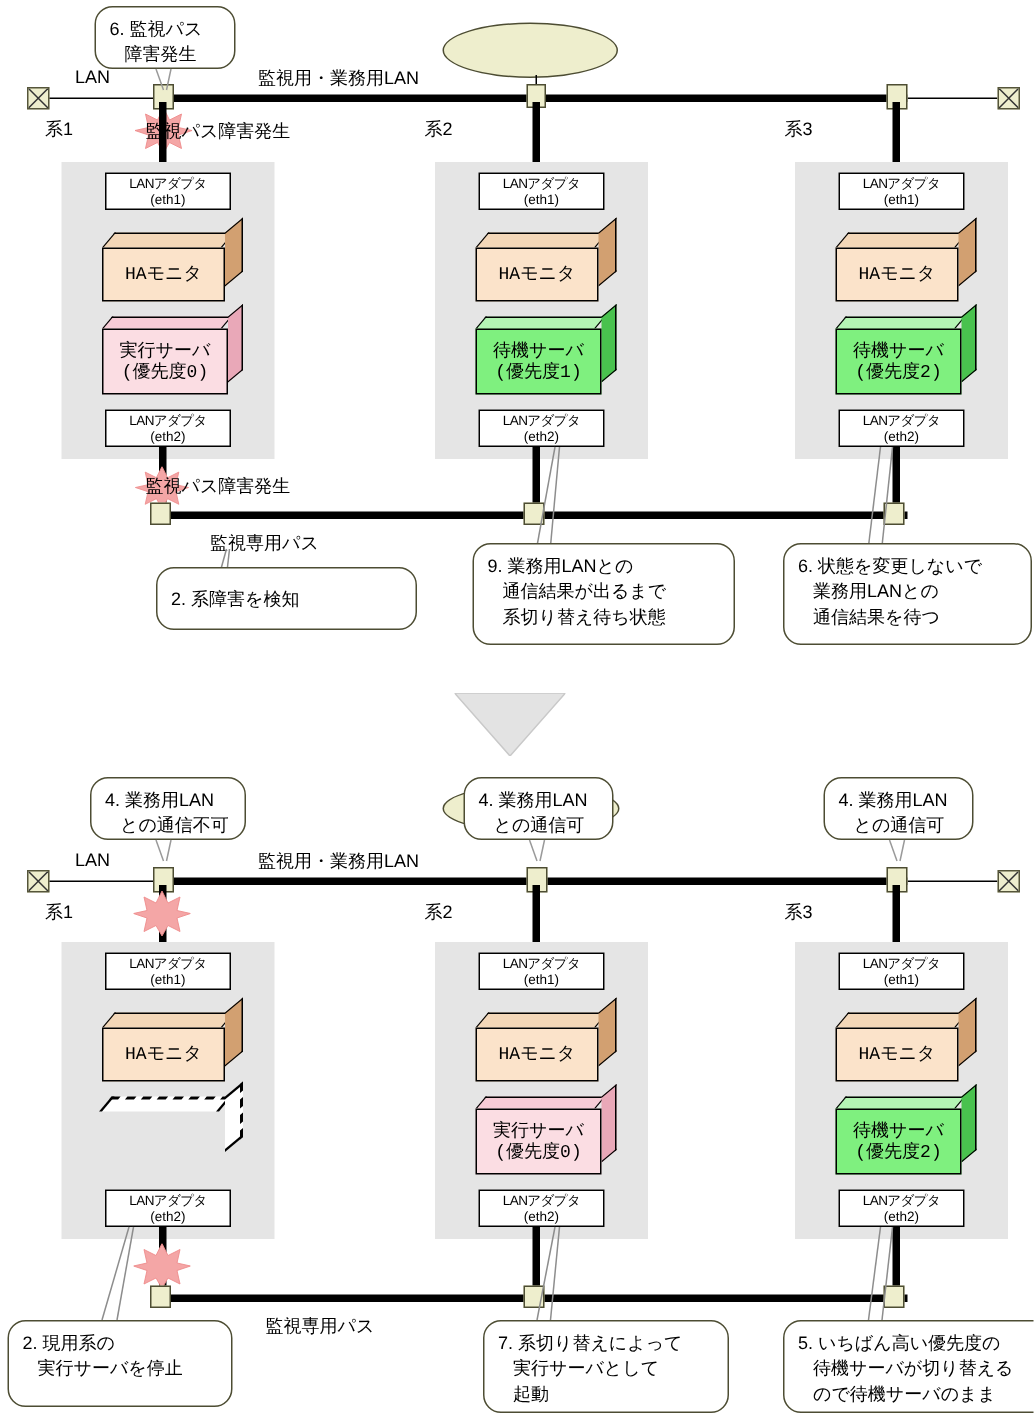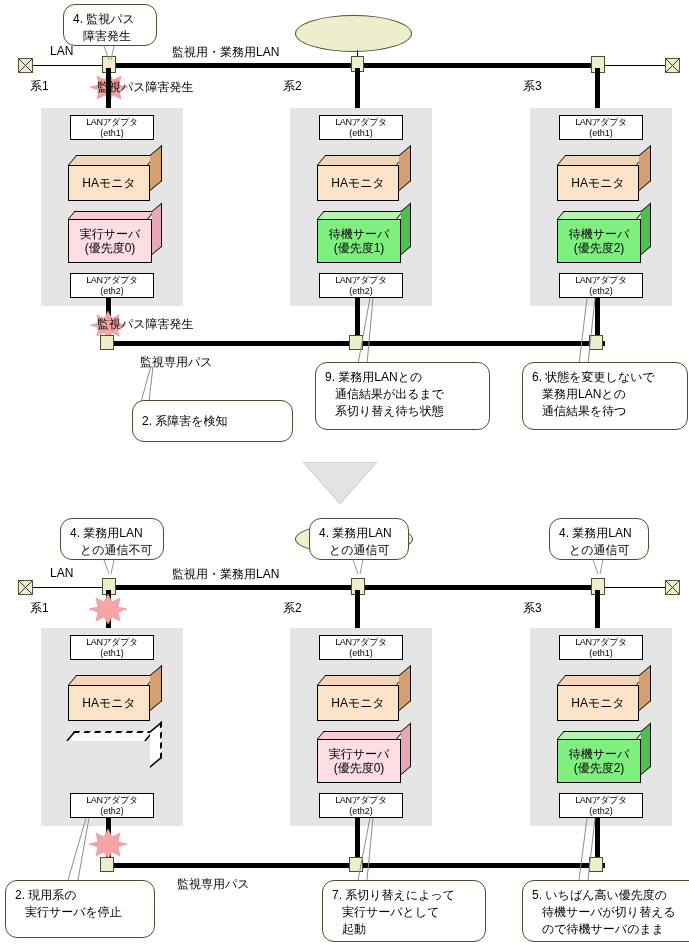--- a/index.html
+++ b/index.html
@@ -66,21 +66,21 @@
     box-sizing: border-box;
     text-align: center;
     font-size: 9px;
     line-height: 11px;
     padding-top: 1px;
   }
   .adapter .a1 { display:block; letter-spacing: -0.4px; }
   .adapter .a2 { display:block; }
 
   
-  .box3d { position: absolute; }
+  .box3d { position: absolute; font-family: Liberation Mono, monospace; }
   .box3d .front {
     position: absolute; left: 0; bottom: 0;
     border: 1px solid #000; box-sizing: border-box;
     display: flex; flex-direction: column;
     align-items: center; justify-content: center;
     font-size: 12px; line-height: 14px;
     white-space: nowrap;
   }
   .box3d .top {
     position: absolute; left: 0; top: 0;
@@ -149,21 +149,21 @@
   <svg viewBox="0 0 13 13">
       <line x1="0" y1="0" x2="13" y2="13" stroke="#333" stroke-width="1"></line>
       <line x1="13" y1="0" x2="0" y2="13" stroke="#333" stroke-width="1"></line>
     </svg>
 </div>
 
 <div class="abs tap" style="left:102px; top:56px; width:14px; height:17px;"></div>
 <div class="abs tap" style="left:351px; top:56px; width:13px; height:16px;"></div>
 <div class="abs tap" style="left:591px; top:56px; width:14px; height:17px;"></div>
 
-<div class="abs callout" style="left:63px; top:4px; width:94px; height:42px;">4. 監視パス
+<div class="abs callout" style="left:63px; top:4px; width:94px; height:42px;">6. 監視パス
    障害発生</div>
 <div class="abs leader" style="left:100px; top:46px;">
   <svg width="20" height="14">
       <polyline points="4,0 9,14" stroke="#9a9a9a" stroke-width="1" fill="none"></polyline>
       <polyline points="14,0 11,14" stroke="#9a9a9a" stroke-width="1" fill="none"></polyline>
     </svg>
 </div>
 
 <div class="abs sys-label" style="left:30px; top:78px;">系1</div>
 <div class="abs sys-label" style="left:283px; top:78px;">系2</div>
@@ -272,21 +272,21 @@
 <div class="abs tap" style="left:589px; top:335px; width:14px; height:15px;"></div>
 
 <div class="abs txt" style="left:140px; top:354px;">監視専用パス</div>
 
 <div class="abs leader" style="left:133px; top:366px;">
   <svg width="22" height="36">
       <polyline points="18,0 8,36" stroke="#8d8d8d" stroke-width="1" fill="none"></polyline>
       <polyline points="20,0 16,36" stroke="#8d8d8d" stroke-width="1" fill="none"></polyline>
     </svg>
 </div>
-<div class="abs callout" style="left:104px; top:400px; width:161px; height:42px; display:flex; align-items:center;margin-left:28px;">2. 系障害を検知</div>
+<div class="abs callout" style="left:104px; top:378px; width:174px; height:42px; display:flex; align-items:center;">2. 系障害を検知</div>
 
 <div class="abs leader" style="left:348px; top:298px;">
   <svg width="26" height="66">
       <polyline points="22,0 10,66" stroke="#8d8d8d" stroke-width="1" fill="none"></polyline>
       <polyline points="25,0 19,66" stroke="#8d8d8d" stroke-width="1" fill="none"></polyline>
     </svg>
 </div>
 <div class="abs callout" style="left:315px; top:362px; width:175px; height:68px;">9. 業務用LANとの
    通信結果が出るまで
    系切り替え待ち状態</div>

